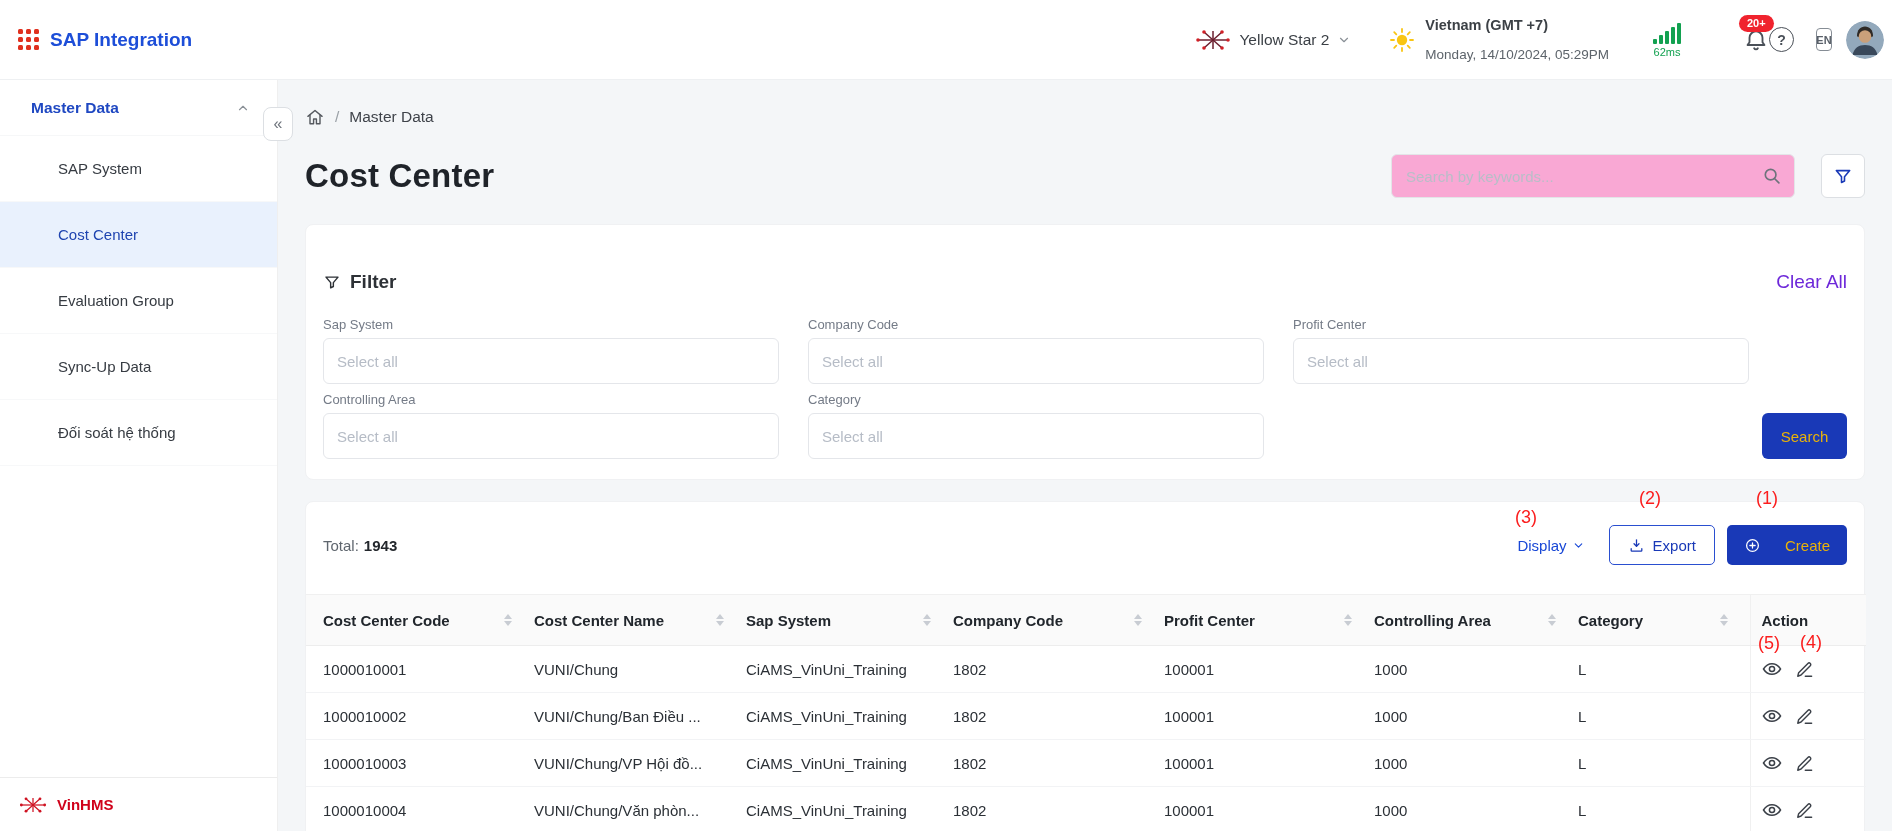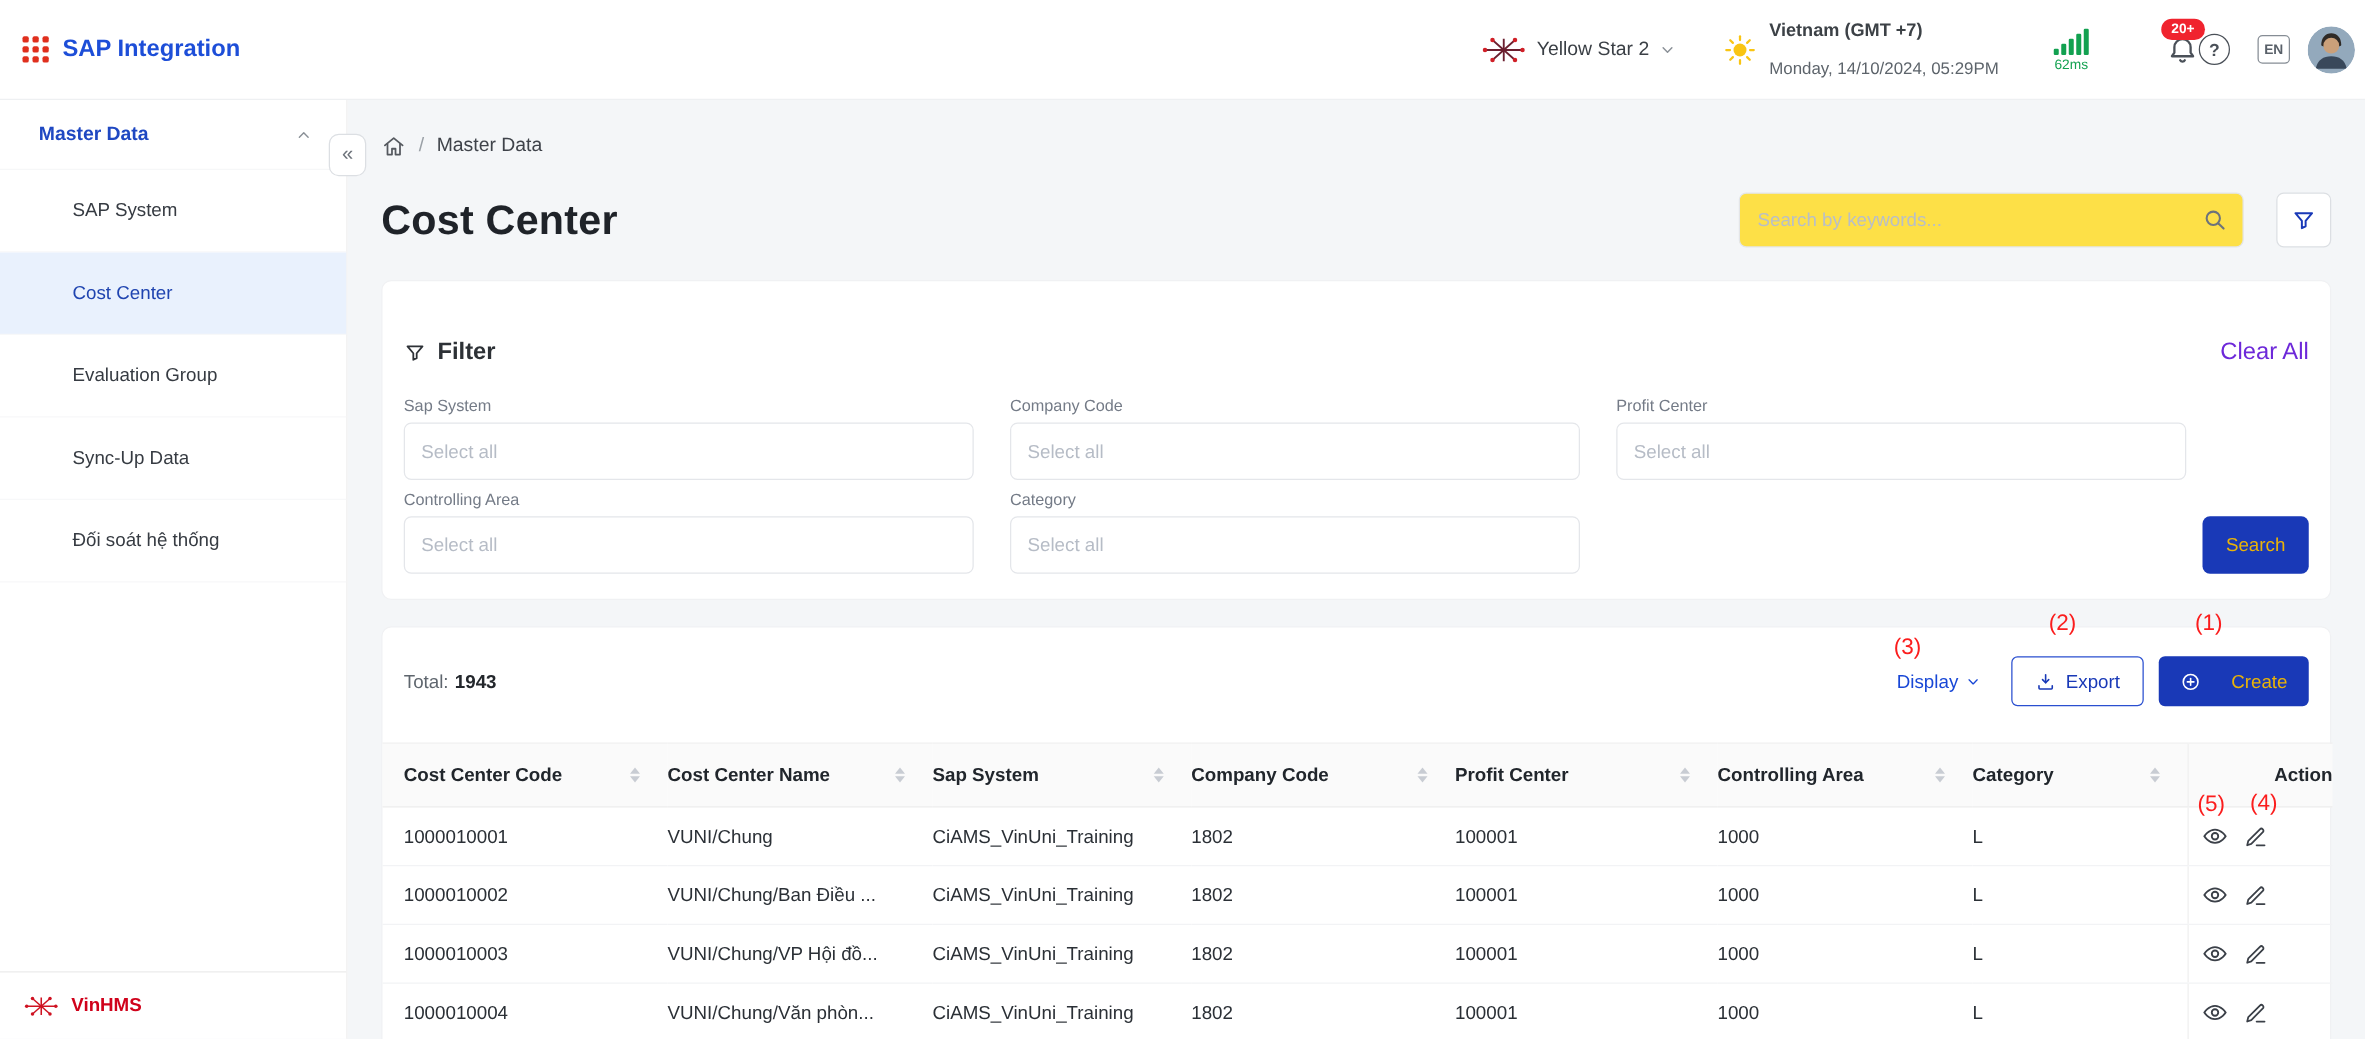--- a/index.html
+++ b/index.html
@@ -28,21 +28,21 @@
   .signal{display:flex;flex-direction:column;align-items:center;gap:2px;margin-right:62px;}
   .bars{display:flex;align-items:flex-end;gap:2px;height:22px;}
   .bars i{width:4px;background:#12a150;display:block;border-radius:1px;}
   .latency{font-size:11px;color:#12a150;}
   .bellwrap{position:relative;cursor:pointer;}
   .badge{position:absolute;top:-12px;left:-4px;background:#f0232e;color:#fff;font-size:11px;
     font-weight:700;border-radius:10px;padding:3px 8px;line-height:1;}
   .help{width:25px;height:25px;border:1.8px solid #4a5058;border-radius:50%;color:#4a5058;
     font-size:14px;font-weight:700;display:flex;align-items:center;justify-content:center;
     margin-right:22px;cursor:pointer;}
-  .lang{width:26px;height:23px;border:1.5px solid #868d95;border-radius:4px;color:#596069;
+  .lang{width:16px;height:23px;border:1.5px solid #868d95;border-radius:4px;color:#596069;
     font-size:11px;font-weight:700;display:flex;align-items:center;justify-content:center;
     margin-right:14px;cursor:pointer;}
   .avatar{width:38px;height:38px;border-radius:50%;overflow:hidden;display:block;cursor:pointer;}
   
   .sidebar{position:absolute;top:80px;left:0;bottom:0;width:278px;background:#fff;
     border-right:1px solid #efefef;display:flex;flex-direction:column;justify-content:space-between;z-index:5;}
   .group-header{height:56px;display:flex;align-items:center;justify-content:space-between;
     padding:0 27px 0 31px;color:#1f48c2;font-size:15.5px;font-weight:600;cursor:pointer;
     border-bottom:1px solid #f6f7f8;}
   .side-item{height:66px;display:flex;align-items:center;padding-left:58px;font-size:15px;
@@ -57,21 +57,21 @@
   .collapse-btn{position:absolute;left:-15px;top:27px;width:30px;height:34px;background:#fff;
     border:1px solid #dcdfe3;border-radius:8px;color:#6d737b;font-size:16px;line-height:1;
     display:flex;align-items:center;justify-content:center;cursor:pointer;z-index:6;}
   .breadcrumb{display:flex;align-items:center;gap:10px;height:22px;font-size:15.5px;color:#3f434a;}
   .bc-sep{color:#9aa0a6;}
   .page-head{display:flex;align-items:center;margin-top:24px;height:48px;}
   .page-title{font-size:33px;font-weight:700;color:#1f2329;letter-spacing:.2px;}
   .spacer{flex:1;}
   .search-wrap{position:relative;width:404px;height:44px;}
   .search-wrap input{width:100%;height:100%;border:1px solid #e3e5e8;border-radius:6px;
-    padding:0 42px 0 14px;font-size:15px;color:#2b3036;outline:none;background:#fde047;
+    padding:0 42px 0 14px;font-size:15px;color:#2b3036;outline:none;background:#f9a8d4;
     font-family:"Liberation Sans",sans-serif;}
   .search-wrap input::placeholder{color:#b8bec8;}
   .search-wrap .mag{position:absolute;right:12px;top:11px;}
   .filter-btn{width:44px;height:44px;margin-left:26px;background:#fff;border:1px solid #dcdfe3;
     border-radius:6px;display:flex;align-items:center;justify-content:center;cursor:pointer;}
   
   .card{background:#fff;border-radius:8px;border:1px solid #f0f1f3;}
   .filter-card{margin-top:24px;padding:20px 17px;position:relative;}
   .fc-head{display:flex;align-items:center;height:26px;margin-top:24px;}
   .fc-title{display:flex;align-items:center;gap:9px;font-size:19px;font-weight:600;color:#2d3136;}
@@ -89,21 +89,21 @@
   .toolbar{display:flex;align-items:center;height:40px;margin:23px 17px 29px 17px;}
   .total{font-size:15px;color:#5f666e;}
   .total b{color:#23272c;font-weight:700;margin-left:5px;}
   .display-dd{display:flex;align-items:center;gap:5px;color:#1847d6;font-size:15px;cursor:pointer;margin-right:24px;}
   .btn-outline{display:flex;align-items:center;gap:8px;background:#fff;color:#1939b7;
     border:1px solid #2a4fd0;border-radius:5px;height:40px;padding:0 18px;font-size:15px;
     cursor:pointer;font-family:"Liberation Sans",sans-serif;margin-right:12px;}
   .btn-create{display:flex;align-items:center;gap:24px;height:40px;padding:0 17px;border-radius:5px;}
   table{width:100%;border-collapse:collapse;table-layout:fixed;}
   thead th{height:51px;background:#fafafa;border-top:1px solid #f0f0f0;border-bottom:1px solid #ededed;
-    font-size:15px;font-weight:700;color:#21262c;text-align:right;padding:0;}
+    font-size:15px;font-weight:700;color:#21262c;text-align:left;padding:0;}
   .th-flex{display:flex;align-items:center;justify-content:space-between;padding-right:22px;cursor:pointer;}
   th.first .th-flex, td.first{padding-left:17px;}
   th.action, td.action{border-left:1px solid #f0f0f0;padding-left:11px;}
   tbody td{height:47px;border-bottom:1px solid #f2f3f5;font-size:15px;color:#2b3036;padding:0 8px 0 0;}
   .sort{display:inline-flex;flex-direction:column;gap:2px;cursor:pointer;}
   .sort i{width:0;height:0;border-left:4.5px solid transparent;border-right:4.5px solid transparent;display:block;}
   .sort .up{border-bottom:5px solid #c8ccd3;}
   .sort .dn{border-top:5px solid #c8ccd3;}
   .row-actions{display:flex;align-items:center;gap:13px;}
   .icon-btn{background:none;border:none;padding:0;cursor:pointer;display:flex;align-items:center;color:#3b4048;}

